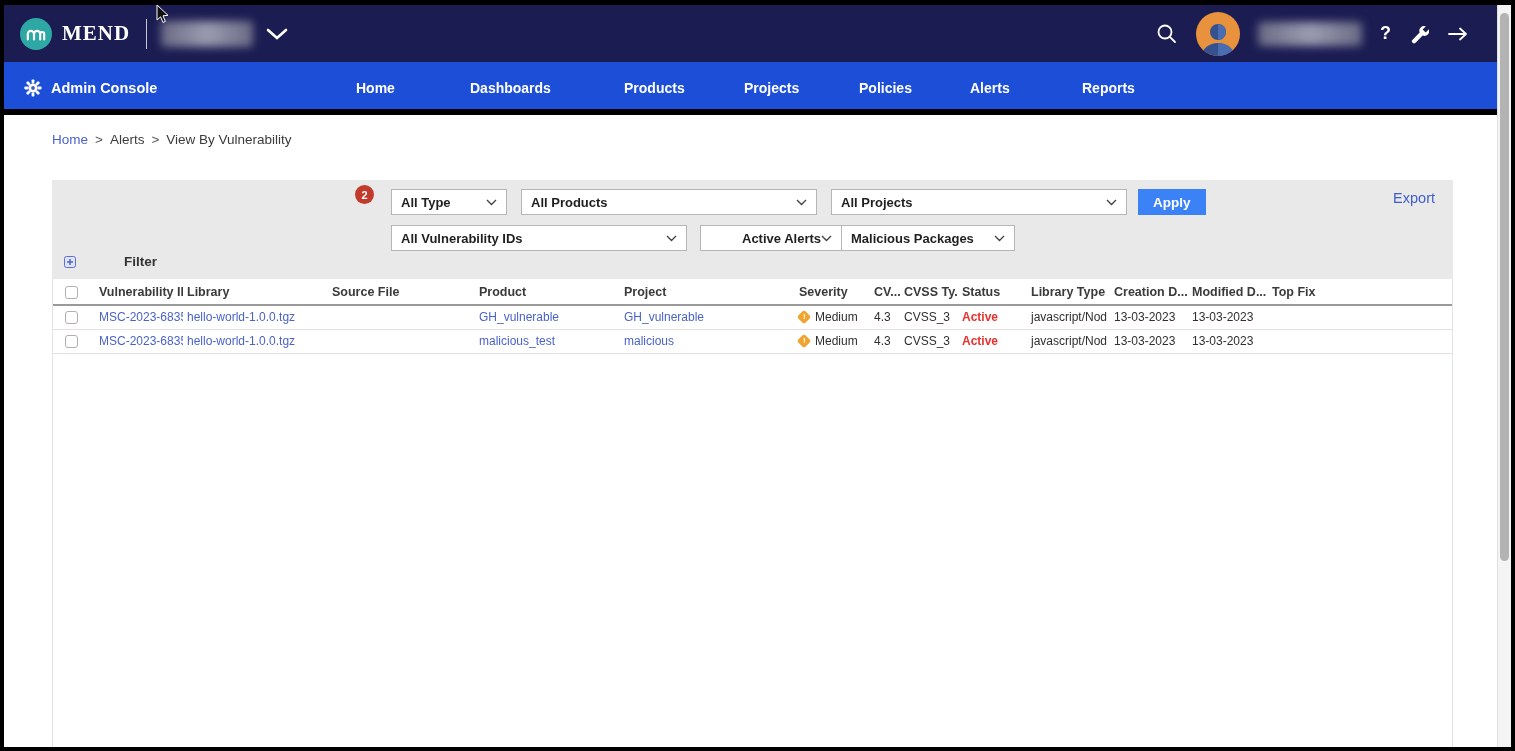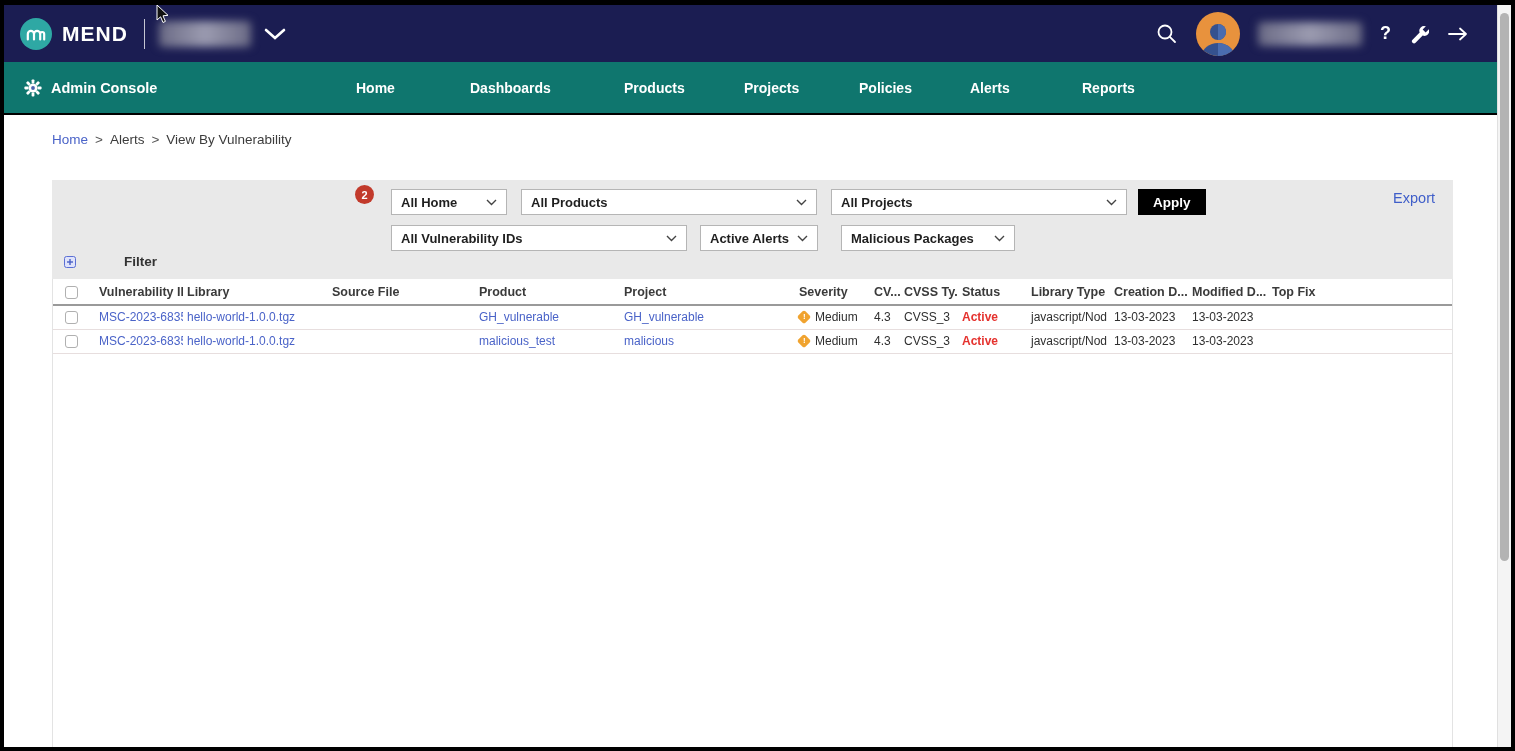--- a/index.html
+++ b/index.html
@@ -3,39 +3,39 @@
 <meta charset="utf-8">
 <style>
   * { margin:0; padding:0; box-sizing:border-box; }
   html,body { width:1515px; height:751px; background:#000; overflow:hidden;
               font-family:"Liberation Sans", sans-serif; }
   .frame { position:absolute; top:5px; left:4px; right:4px; bottom:4px;
            background:#fff; overflow:hidden; }
 
   
   .topbar { position:relative; height:57px; background:#1b1d52; display:flex; align-items:center; }
-  .brand { display:flex; align-items:center; gap:10px; margin-left:16px; }
+  .brand { display:flex; align-items:center; gap:10px; margin-left:16px;font-family:Liberation Serif, serif; }
   .logo-circle { width:32px; height:32px; border-radius:50%; background:#2ea8a4;
                  display:flex; align-items:center; justify-content:center; }
   .brand-text { color:#fff; font-size:21px; font-weight:bold; letter-spacing:1px; }
   .topbar-sep { width:1px; height:30px; background:rgba(255,255,255,.75); margin-left:16px; }
   .blur-block { background:linear-gradient(90deg,#6a6a85,#9b9bb0,#6a6a85);
                 filter:blur(4px); border-radius:4px; }
   .org-blur { width:92px; height:26px; margin-left:14px; }
   .chevron-lg { margin-left:12px; display:flex; align-items:center; }
   .topbar-right { position:absolute; right:42px; top:0; height:57px;
                   display:flex; align-items:center; gap:18px; }
   .avatar { width:44px; height:44px; border-radius:50%; background:#e8923d; overflow:hidden;
             display:flex; align-items:flex-end; justify-content:center; }
   .user-blur { width:104px; height:24px; }
   .top-icon { color:#fff; display:flex; align-items:center; justify-content:center; }
   .help-glyph { font-size:18px; font-weight:bold; color:#fff; }
 
   
-  .navbar { position:relative; height:53px; background:#0f766e; border-bottom:2px solid #000000; }
+  .navbar { position:relative; height:53px; background:#1d4ed8; border-bottom:6px solid #000000; }
   .admin-console { position:absolute; left:20px; top:0; height:51px; display:flex;
                    align-items:center; gap:9px; color:#fff; font-weight:bold; font-size:14.5px; }
   .nav-item { position:absolute; top:0; height:51px; display:flex; align-items:center;
               color:#fff; font-weight:bold; font-size:14px; cursor:pointer; }
 
   
   .breadcrumb { height:48px; background:#fff; display:flex; align-items:center;
                 padding-left:48px; font-size:13.5px; color:#3c3c3c; gap:7px; }
   .crumb-link { color:#4a63c8; cursor:pointer; }
   .crumb-sep { color:#555; }
@@ -49,24 +49,24 @@
   .count-badge { position:absolute; left:303px; top:5px; width:19px; height:19px;
                  border-radius:50%; background:#c23a2b; color:#fff; font-size:11px;
                  font-weight:bold; display:flex; align-items:center; justify-content:center; }
   .select-box { position:absolute; height:26px; background:#fff; border:1px solid #b5b5b5;
                 display:flex; align-items:center; justify-content:space-between;
                 padding:0 9px; font-size:13px; font-weight:bold; color:#1f1f1f; cursor:pointer; }
   .sel-time   { left:339px; top:9px;  width:116px; }
   .sel-prod   { left:469px; top:9px;  width:296px; }
   .sel-proj   { left:779px; top:9px;  width:296px; }
   .sel-vuln   { left:339px; top:45px; width:296px; }
-  .sel-active { left:648px; top:45px; width:118px; }
+  .sel-active { left:648px; top:45px; width:142px;justify-content:flex-end; }
   .sel-malic  { left:789px; top:45px; width:174px; }
   .apply-btn { position:absolute; left:1086px; top:9px; height:26px; padding:0 15px;
-               background:#000000; color:#fff; font-size:13.5px; font-weight:bold;
+               background:#3b82f6; color:#fff; font-size:13.5px; font-weight:bold;
                border:none; cursor:pointer; }
   .export-link { position:absolute; right:18px; top:10px; color:#3f5ec9; font-size:14.5px;
                  font-weight:normal; cursor:pointer; }
   .filter-toggle { position:absolute; left:12px; top:74px; display:flex; align-items:center;
                    gap:8px; cursor:pointer; }
   .filter-label { font-size:13.5px; font-weight:bold; color:#333;padding-left:40px; }
 
   
   .table-wrap { position:absolute; left:48px; top:116px; width:1401px; height:570px;
                 border-left:1px solid #e3e3e3; border-right:1px solid #e3e3e3; background:#fff; }
@@ -194,21 +194,21 @@
     <span class="crumb-sep">&gt;</span>
     <span>View By Vulnerability</span>
   </div>
 
   <div class="content">
 
     <div class="filter-panel">
       <div class="count-badge">2</div>
 
       <div class="select-box sel-time">
-        <span>All Home</span>
+        <span>All Type</span>
         <svg width="11" height="7" viewBox="0 0 11 7">
             <path d="M1 1l4.5 4.5L10 1" fill="none" stroke="#444" stroke-width="1.4"></path>
           </svg>
       </div>
       <div class="select-box sel-proj">
         <span>All Projects</span>
         <svg width="11" height="7" viewBox="0 0 11 7">
             <path d="M1 1l4.5 4.5L10 1" fill="none" stroke="#444" stroke-width="1.4"></path>
           </svg>
       </div>

